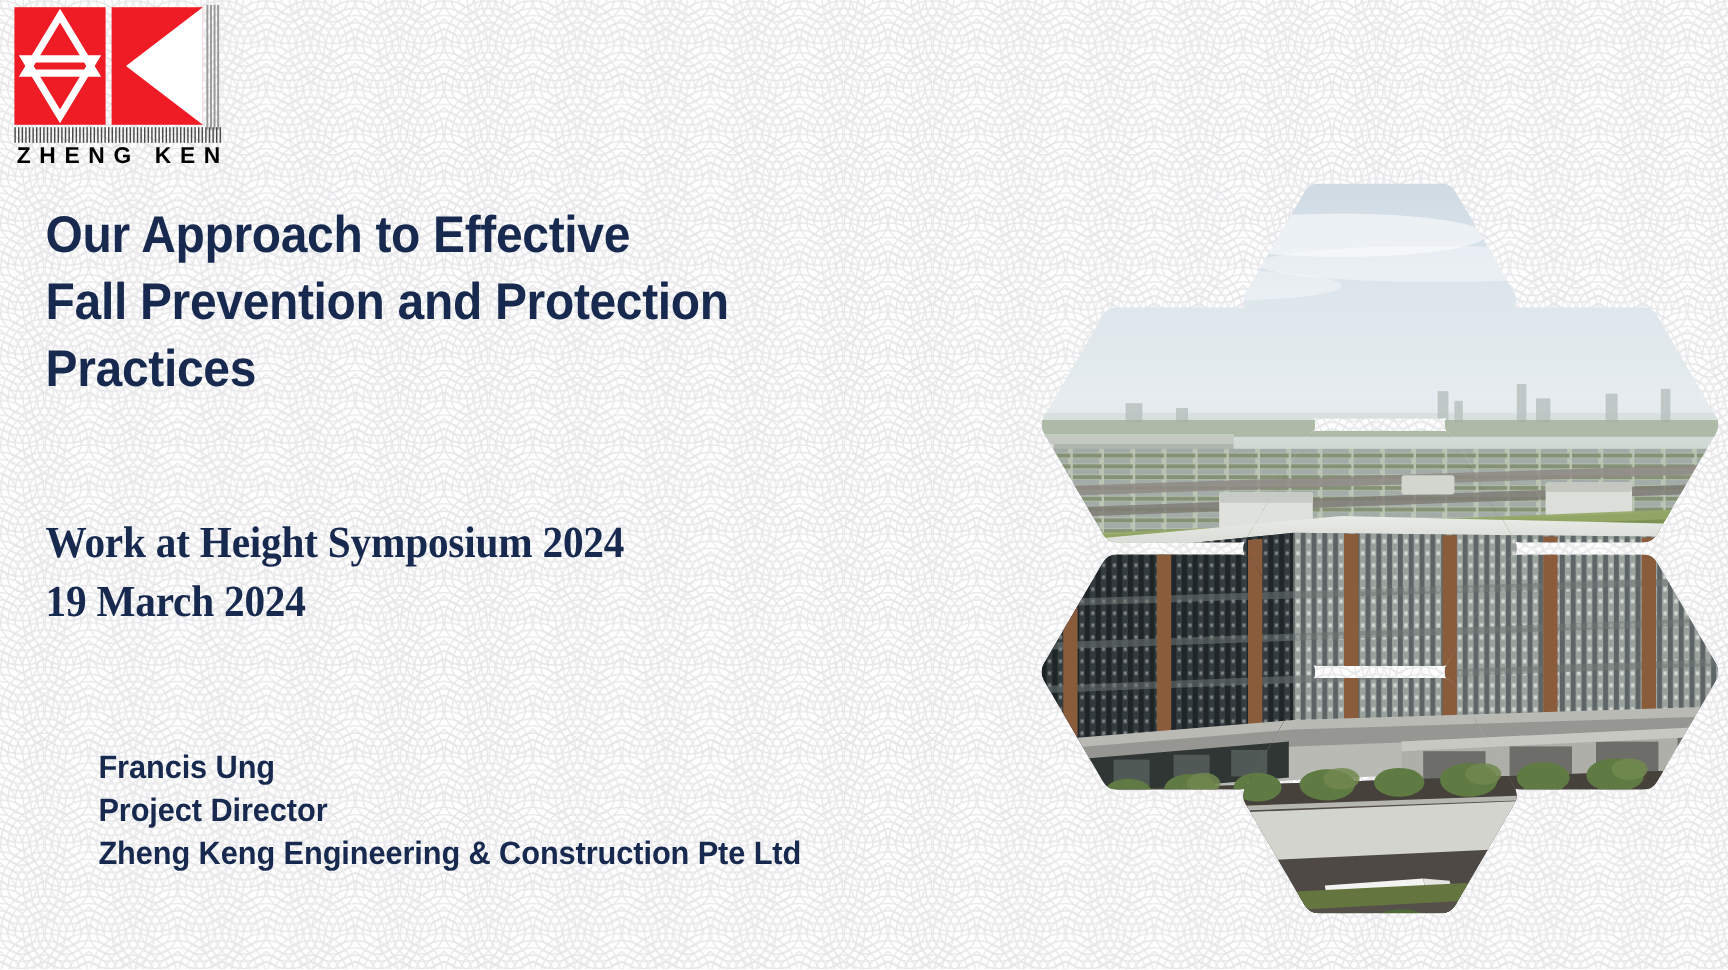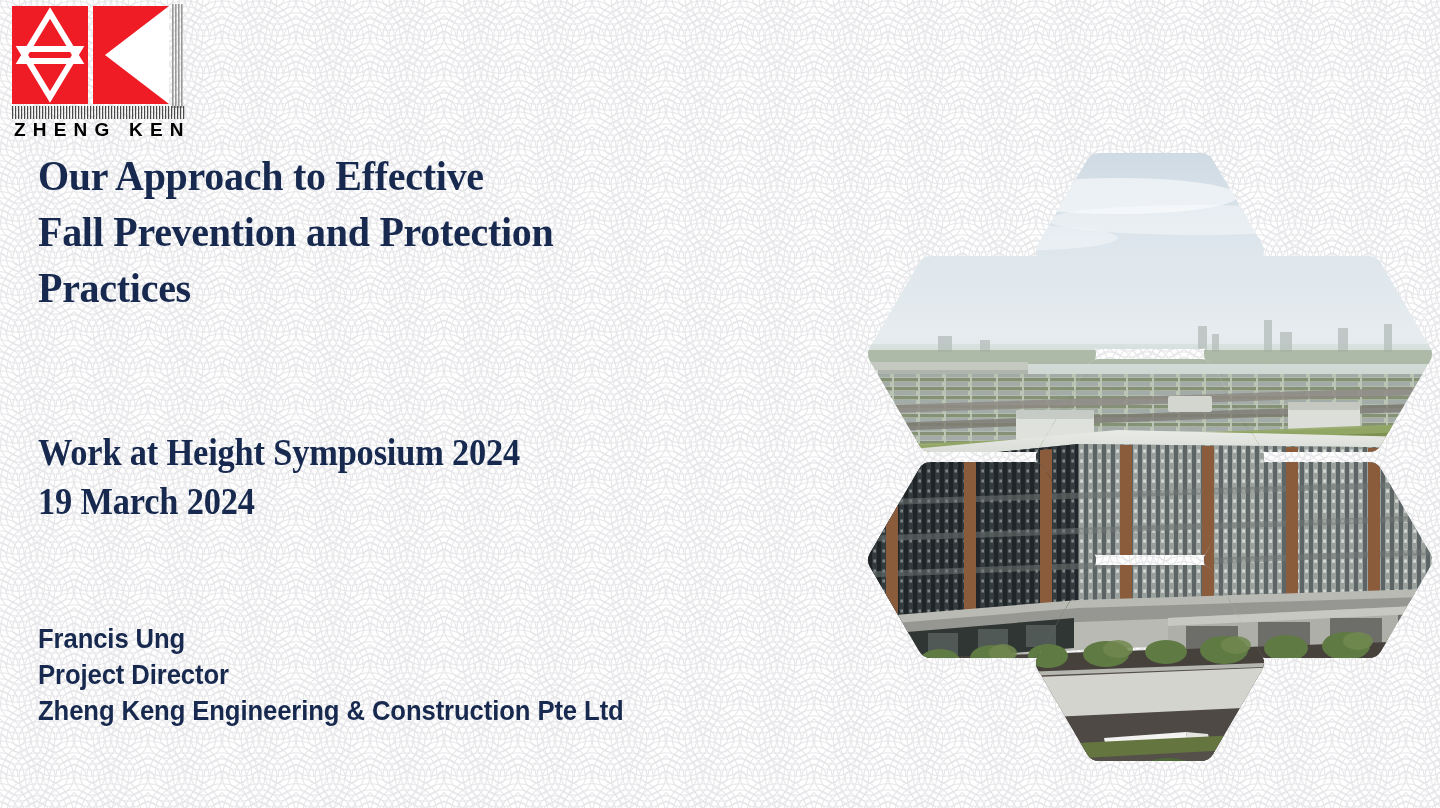--- a/index.html
+++ b/index.html
@@ -38,23 +38,22 @@
   }
 
   
   .text-layer {
     position: absolute;
     z-index: 5;
     left: 38px;
   }
 
   #title-block {
-    top: 148px;
+    top: 168px;
     width: 790px;
-    font-family: Liberation Serif, serif;
   }
   .title-line {
     font-size: 43px;
     line-height: 56px;
     font-weight: bold;
     color: #17294e;
     letter-spacing: -0.3px;
     transform: scaleX(0.93);
     transform-origin: left center;
     white-space: nowrap;
@@ -72,20 +71,21 @@
     color: #17294e;
     letter-spacing: -0.2px;
     transform: scaleX(0.93);
     transform-origin: left center;
     white-space: nowrap;
   }
 
   #presenter-block {
     top: 621px;
     width: 830px;
+    margin-left: 44px;
   }
   .presenter-line {
     font-size: 27px;
     line-height: 36px;
     font-weight: bold;
     color: #17294e;
     letter-spacing: -0.1px;
     transform: scaleX(0.95);
     transform-origin: left center;
     white-space: nowrap;

